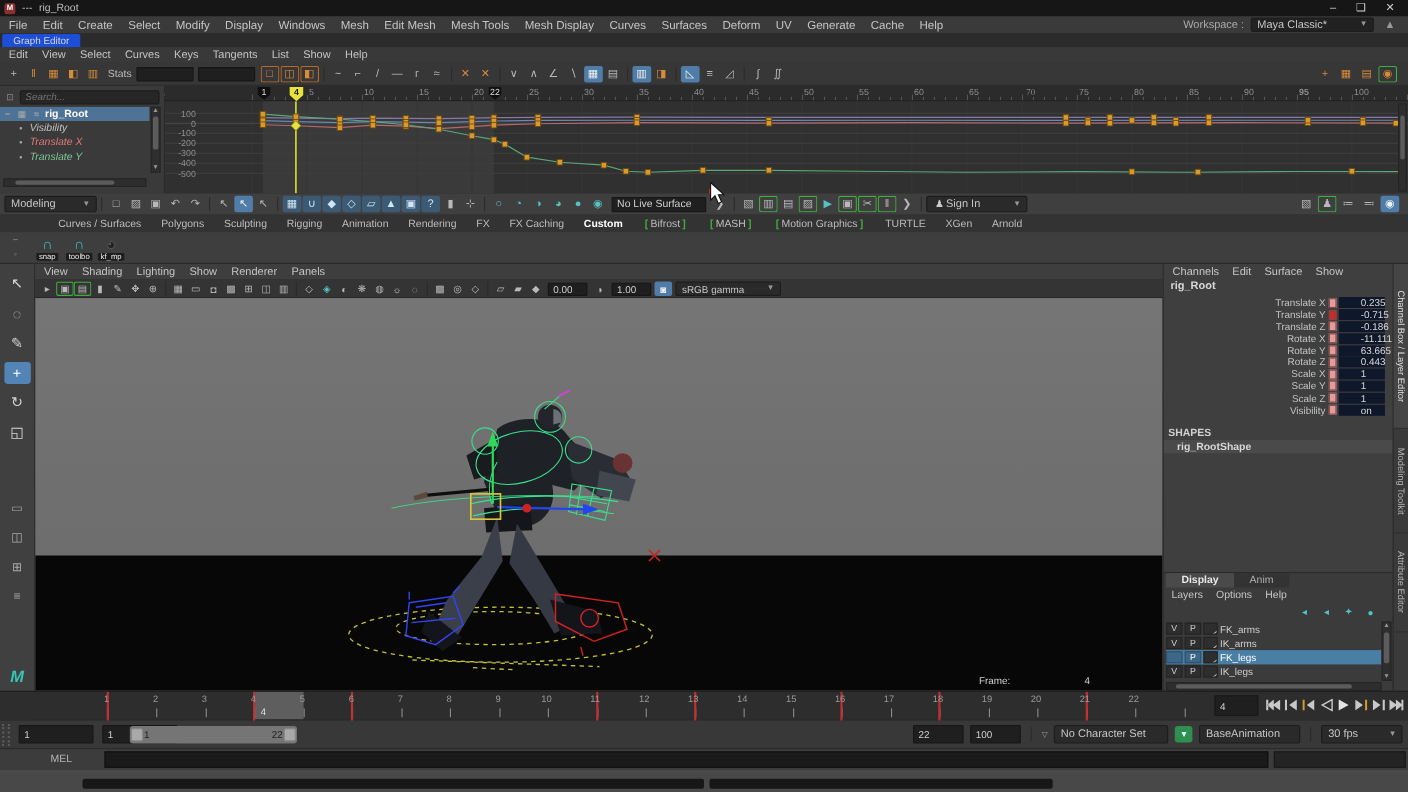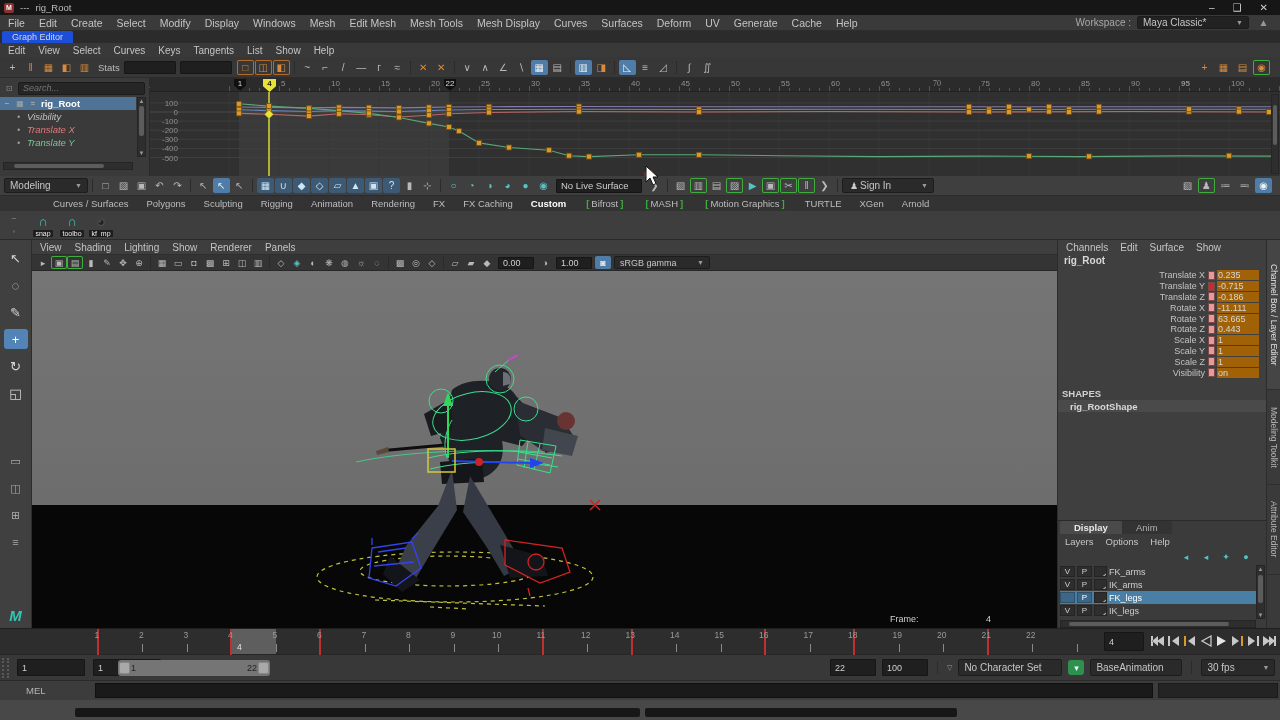--- a/index.html
+++ b/index.html
@@ -82,21 +82,21 @@
 #vp-canvas{position:absolute;left:0;top:31px;width:1025px;height:357px;}
 
 #rightpanel{left:1057px;top:240px;width:209px;height:388px;background:#3f3f3f;border-left:1px solid #2c2c2c;font-size:10px;color:#c6c6c6;}
 #cb-menus{position:absolute;left:0;top:0;width:209px;height:14px;display:flex;gap:12px;align-items:center;padding:0 8px;font-size:10px;}
 #cb-object{position:absolute;left:6px;top:15px;font-weight:bold;color:#d8d8d8;}
 #cb-rows{position:absolute;left:0;top:30px;width:209px;}
 .ch-row{display:flex;align-items:center;height:10.8px;}
 .ch-row .clab{width:150px;text-align:right;font-size:9px;color:#c2c2c2;padding-right:3px;}
 .ch-row .ckey{width:7px;height:9px;background:#e89a9a;border:1px solid #7a4a4a;flex:none;}
 .ch-row .ckey.red{background:#cc2a2a;}
-.ch-row .cval{width:42px;height:10px;background:#a16207;font-size:9px;color:#d6d6d6;padding:0 1px;margin-left:2px;display:flex;align-items:center;}
+.ch-row .cval{width:42px;height:10px;background:#0f172a;font-size:9px;color:#d6d6d6;padding:0 20px;margin-left:2px;display:flex;align-items:center;}
 #cb-shapes{position:absolute;left:4px;top:148px;font-weight:bold;color:#d0d0d0;font-size:9.5px;}
 #cb-shape-row{position:absolute;left:0;top:160px;width:209px;height:12px;background:#4a4a4a;padding-left:12px;font-weight:bold;font-size:9.5px;display:flex;align-items:center;color:#d8d8d8;}
 #layerpanel{position:absolute;left:0;top:280px;width:209px;height:108px;background:#3b3b3b;border-top:1px solid #2a2a2a;}
 .lyr-tab{position:absolute;top:0;height:13px;padding:0 14px;font-size:9.5px;display:flex;align-items:center;background:#333;color:#b0b0b0;border-radius:2px 2px 0 0;}
 .lyr-tab.active{background:#4a4a4a;color:#e8e8e8;font-weight:bold;}
 #lyr-menus{position:absolute;left:0;top:14px;width:209px;height:13px;display:flex;gap:12px;padding:0 7px;align-items:center;font-size:9.5px;color:#c6c6c6;}
 #lyr-icons{position:absolute;right:14px;top:28px;display:flex;gap:6px;}
 #lyr-icons .ic{color:#4fc4c4;font-size:9px;width:14px;}
 #lyr-rows{position:absolute;left:2px;top:44px;width:196px;}
 .lyr-row{display:flex;align-items:center;height:13px;gap:2px;font-size:9px;color:#cfcfcf;}
@@ -129,21 +129,21 @@
 .rr-handle{width:11px;height:12px;background:#a9a9a9;border:1px solid #888;border-radius:2px;margin:0 1px;flex:none;}
 #rr-bar span{font-size:9px;color:#222;}
 #rr-right{position:absolute;left:830px;top:4px;display:flex;align-items:center;gap:6px;}
 #rr-right .fld{height:17px;}
 #char-dd{width:104px;height:17px;}
 #layer-dd{width:92px;height:17px;}
 #fps-dd{width:74px;height:17px;}
 .csicon{width:16px;height:15px;background:#2f8f4f;border-radius:3px;display:flex;align-items:center;justify-content:center;color:#dff;font-size:9px;}
 
 #melrow{left:0;top:680px;width:1280px;height:20px;background:#3c3c3c;border-top:1px solid #2a2a2a;display:flex;align-items:center;}
-#mel-lab{margin-left:26px;font-size:9.5px;color:#b4b4b4;}
+#mel-lab{margin-left:46px;font-size:9.5px;color:#b4b4b4;}
 #mel-input{position:absolute;left:95px;top:2px;width:1058px;height:15px;background:#1a1a1a;border:1px solid #111;}
 #mel-result{position:absolute;left:1158px;top:2px;width:120px;height:15px;background:#242424;border:1px solid #1a1a1a;}
 #helprow{left:0;top:700px;width:1280px;height:20px;background:#484848;}
 #helprow .seg{position:absolute;top:8px;height:9px;background:#171717;border-radius:2px;}
 #cursor{left:640px;top:164px;width:26px;height:26px;z-index:50;pointer-events:none;}
 </style>
 </head>
 <body>
 
 <div id="stage">

